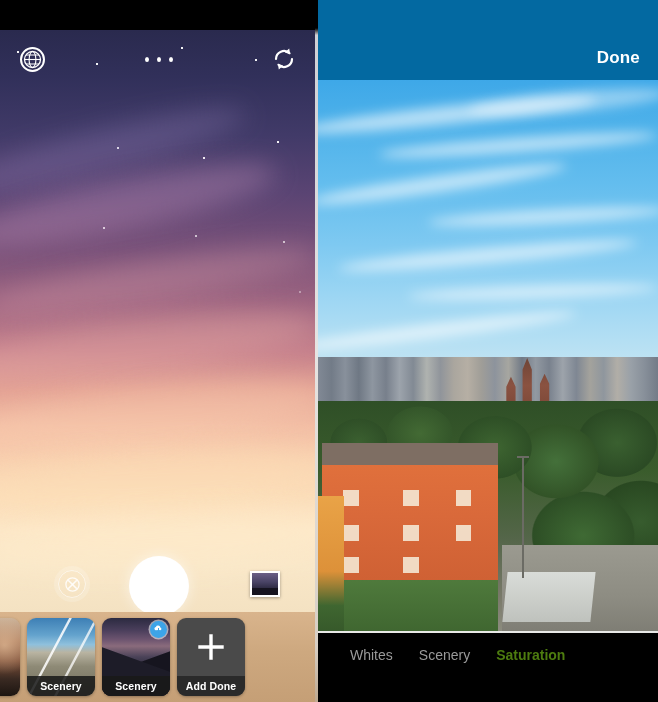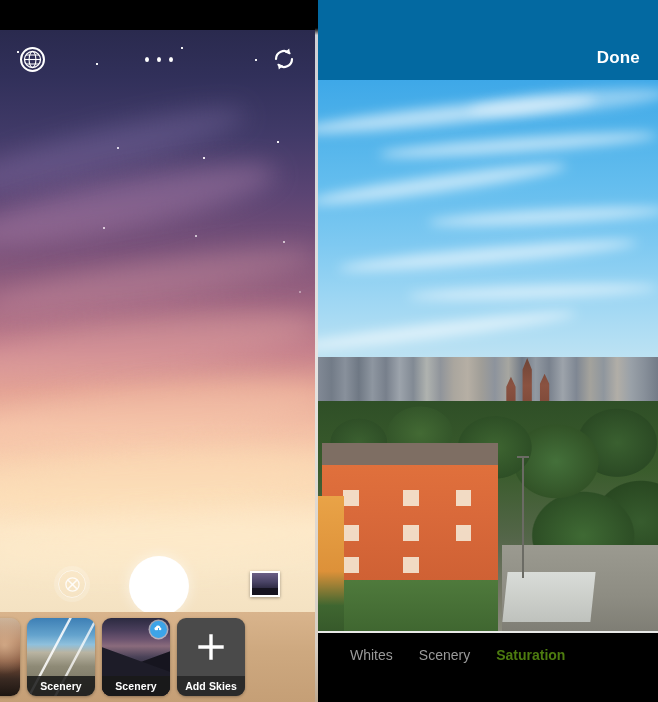--- a/index.html
+++ b/index.html
@@ -451,21 +451,21 @@
         <div class="ftile-label">Scenery</div>
       </div>
 
       <div class="ftile addmore">
         <div class="addmore-plus">
           <svg width="30" height="30" viewBox="0 0 30 30">
             <line x1="15" y1="4" x2="15" y2="26" stroke="#fff" stroke-width="3.4" stroke-linecap="square"></line>
             <line x1="4" y1="15" x2="26" y2="15" stroke="#fff" stroke-width="3.4" stroke-linecap="square"></line>
           </svg>
         </div>
-        <div class="ftile-label">Add Skies</div>
+        <div class="ftile-label">Add Done</div>
       </div>
     </div>
 
     <div class="left-seam"></div>
   </div>
 
   <div class="phone-right">
 
     <div class="r-topbar">
       <span class="done-btn">Done</span>

